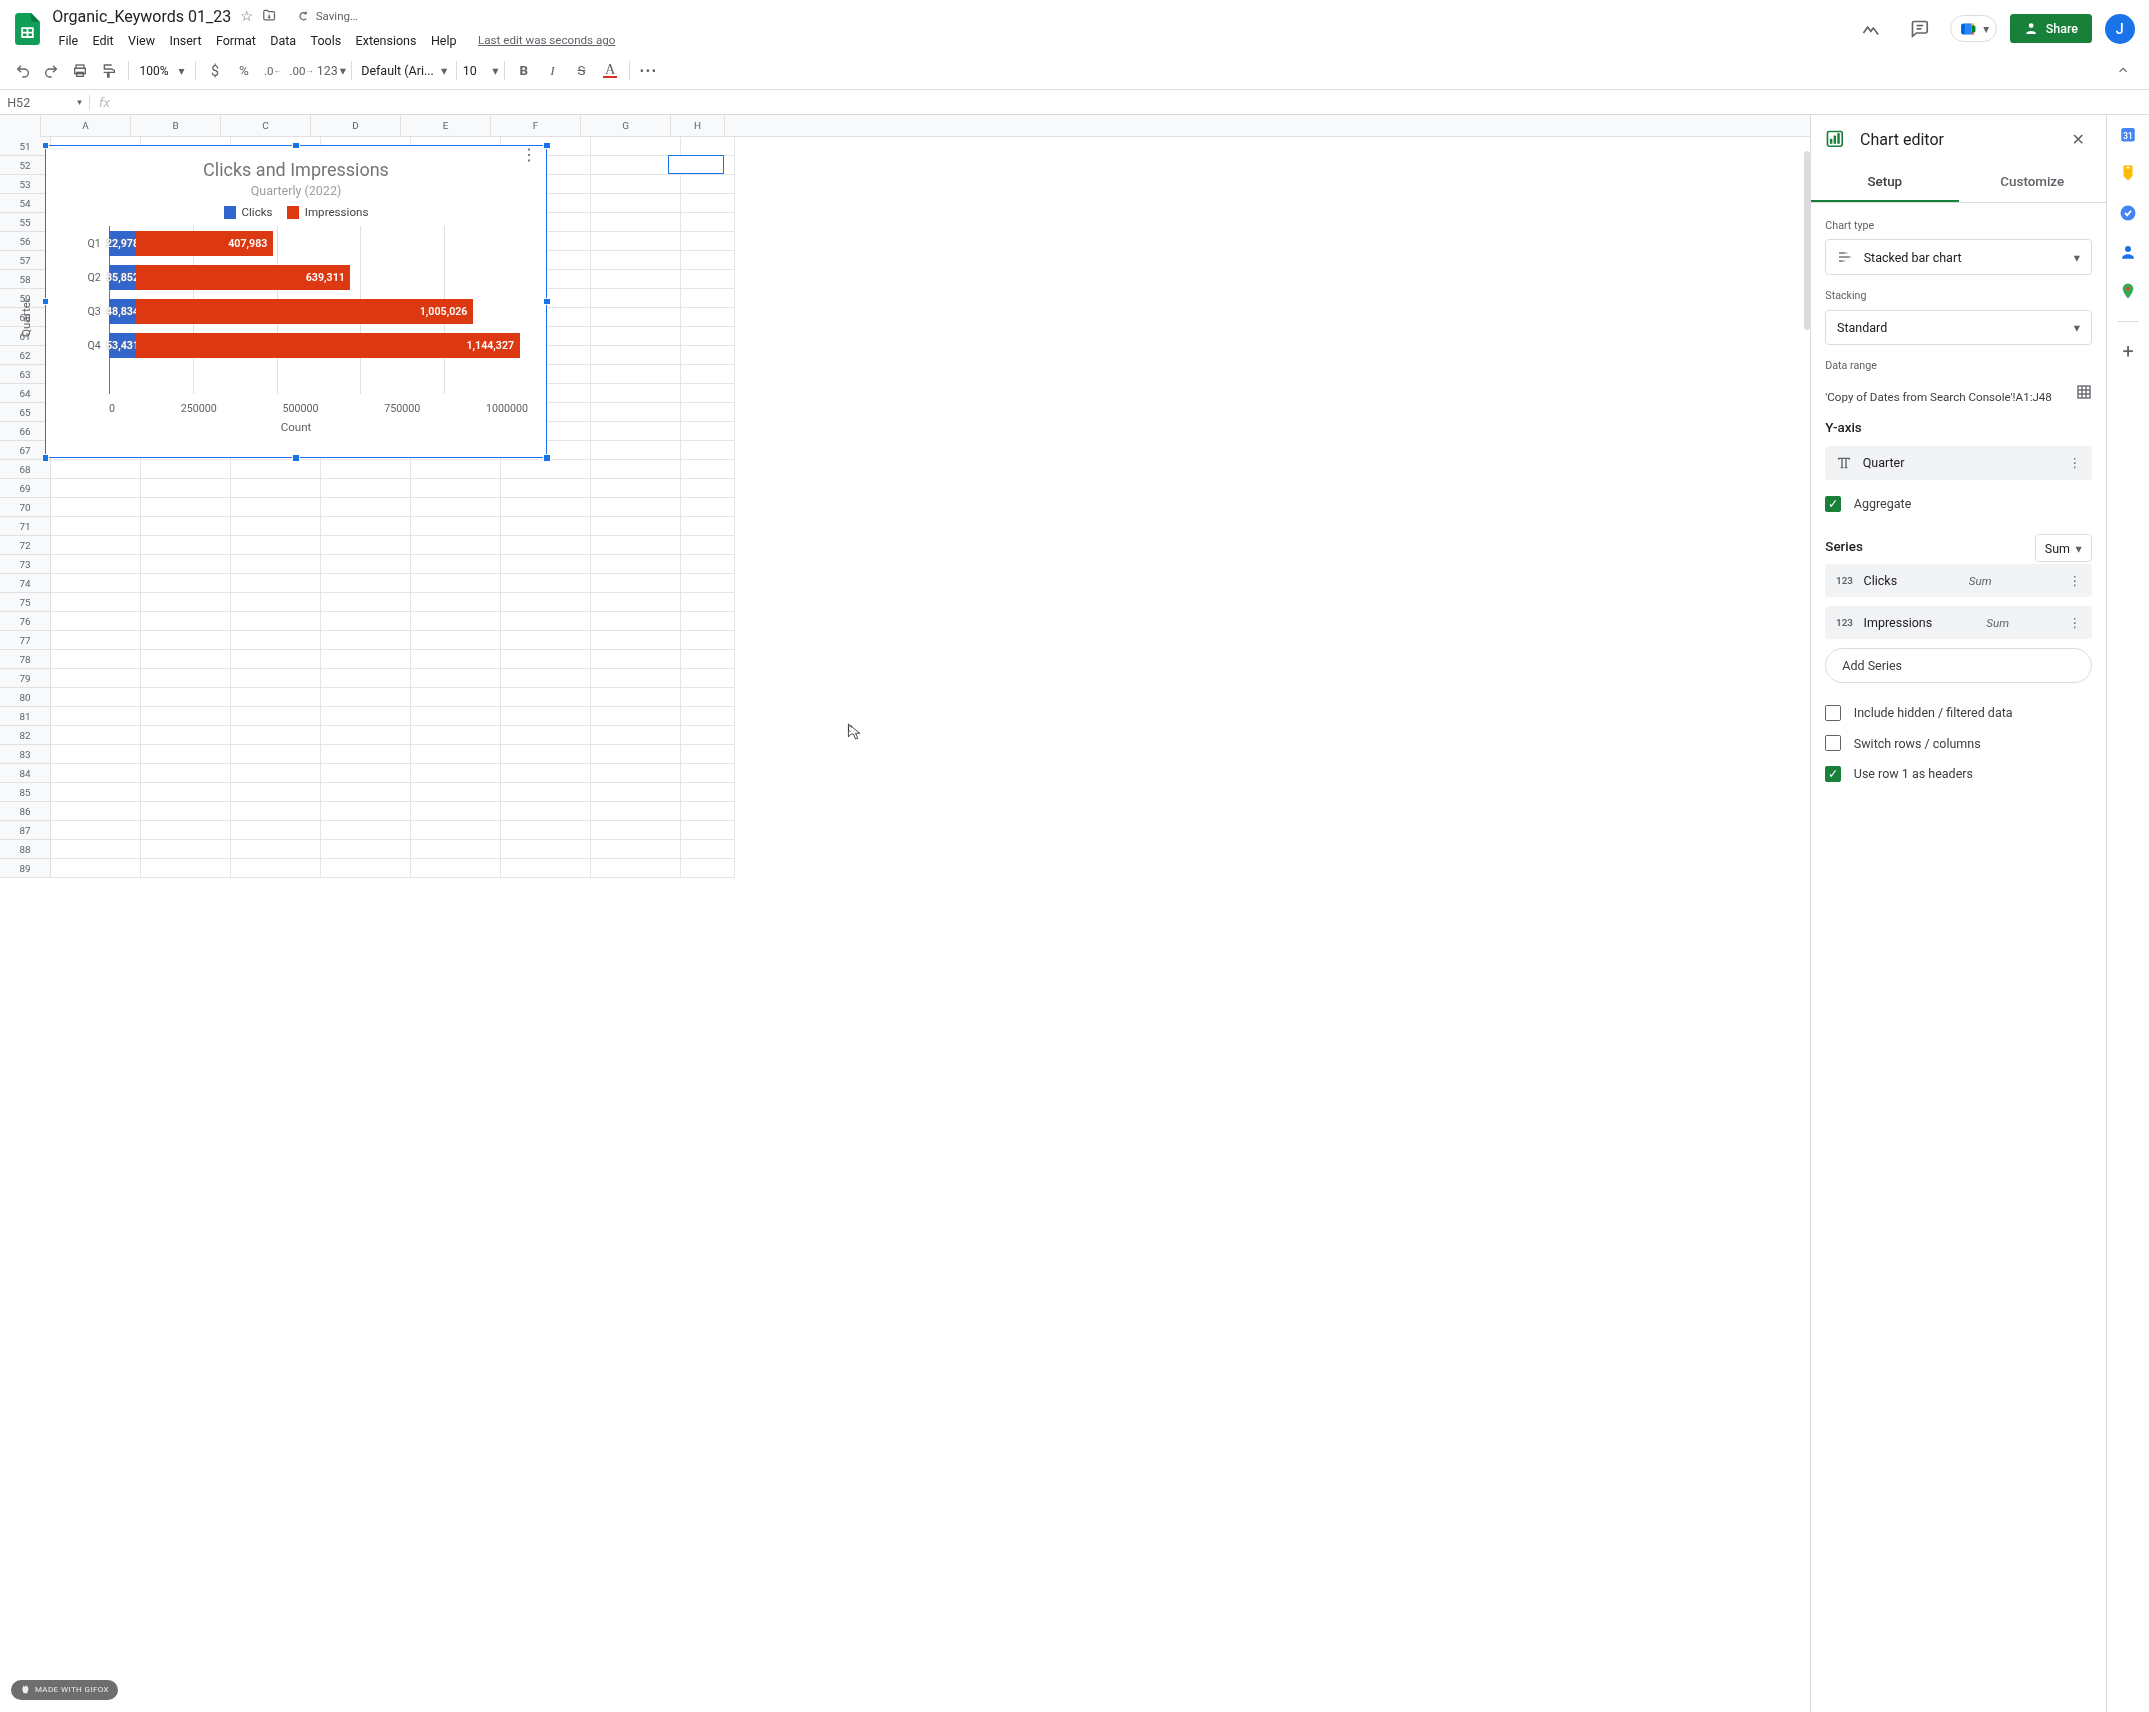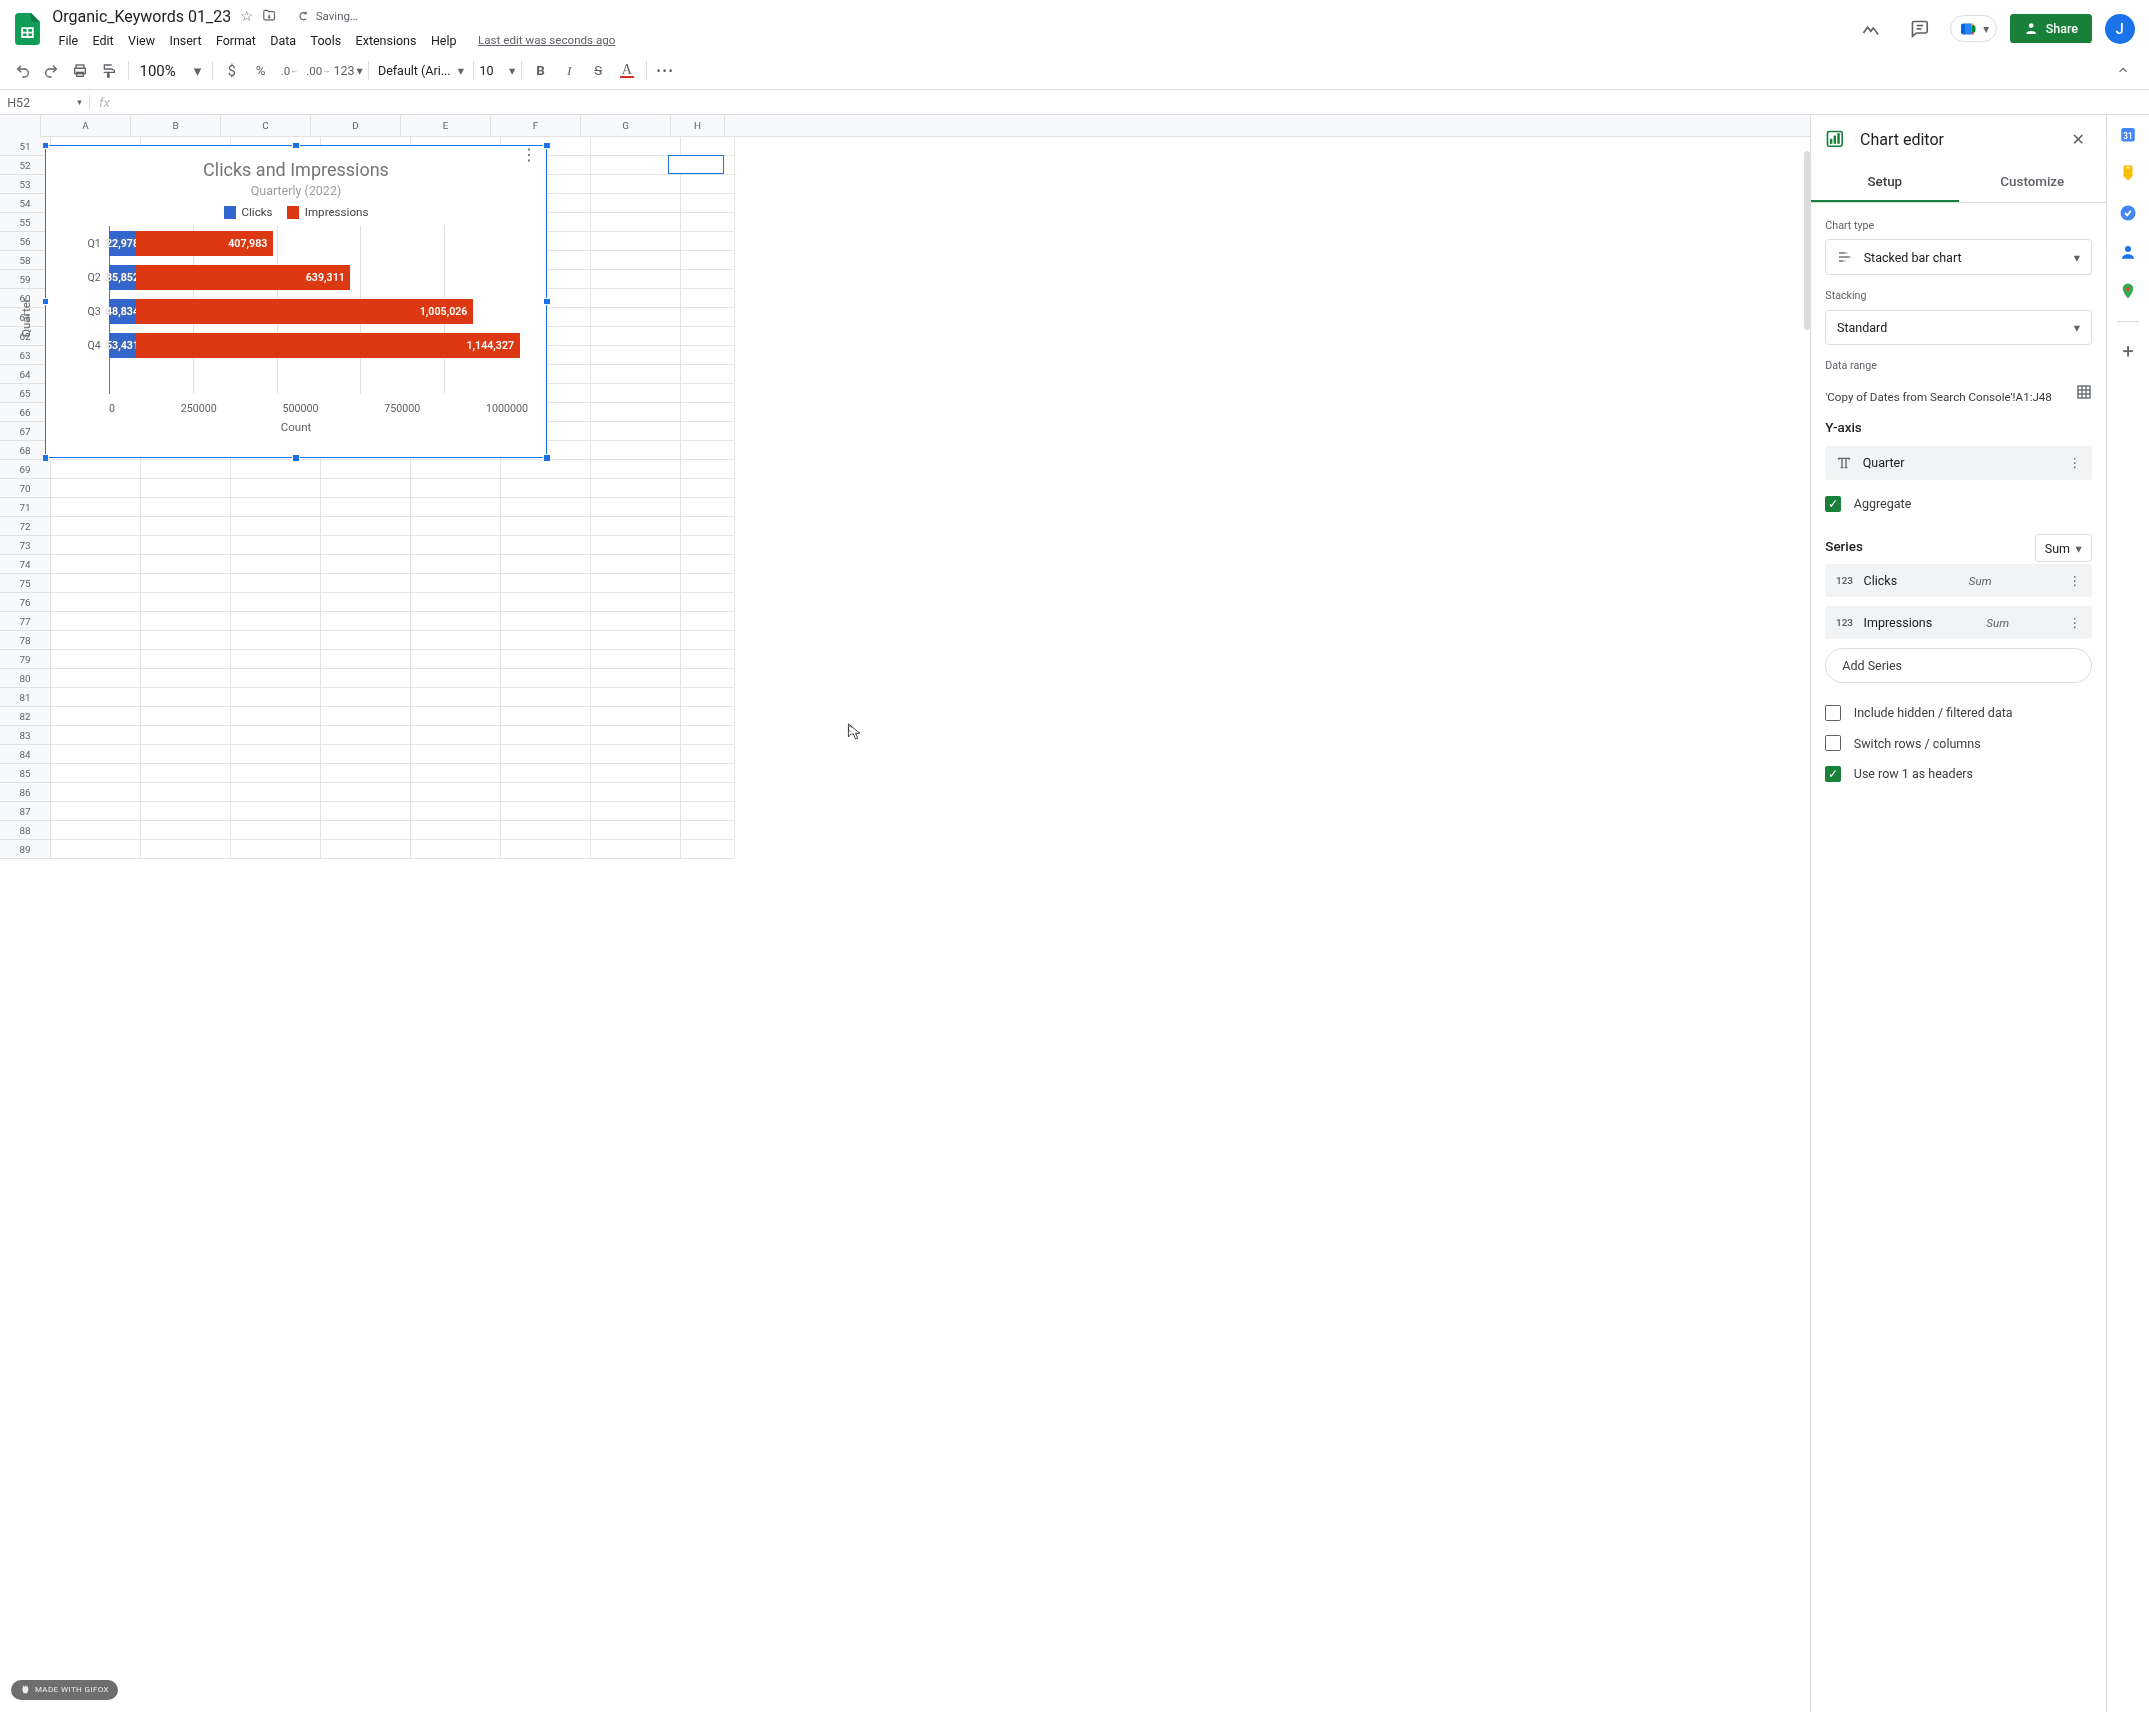--- a/index.html
+++ b/index.html
@@ -20,21 +20,21 @@
   .header-right { display: flex; align-items: center; gap: 12.5px; }
   .header-icon { width: 36px; height: 36px; display:flex; align-items:center; justify-content:center; color:#5f6368; border-radius: 50%; }
   .meet-btn { display:flex; align-items:center; border:0.9px solid #dadce0; border-radius: 18px; padding: 4.5px 7.2px 4.5px 9px; gap:3.6px;}
   .share-btn { background: #188038; color: white; border-radius: 3.6px; padding: 7.2px 14.3px; display: flex; align-items: center; gap: 7.2px; font-weight: 500; font-size: 12.5px;}
   .avatar { width: 30px; height: 30px; border-radius: 50%; background: #1a73e8; color: white; display: flex; align-items: center; justify-content: center; font-weight: 500; font-size: 14.3px;}
   
   
   .toolbar { display: flex; align-items: center; padding: 3.6px 9px; border-bottom: 0.9px solid #dadce0; height: 38px; gap: 1.8px;}
   .tb-btn { min-width: 27px; height: 27px; display: flex; align-items: center; justify-content: center; color: #5f6368; border-radius: 1.8px; font-size: 12.5px;}
   .tb-sep { width: 0.9px; height: 19.7px; background: #dadce0; margin: 0 3.6px; }
-  .tb-zoom { padding: 0 5.4px; font-size: 15px; display:flex; align-items:center; gap:18px;}
+  .tb-zoom { padding: 0 5.4px; font-size: 12px; display:flex; align-items:center; gap:10px;}
   .tb-font { min-width: 81px; border:none; font-size: 12.5px; color:#202124; padding: 0 3.6px; display:flex; align-items:center; justify-content:space-between; gap:7.2px;}
   .tb-fontsize { width: 36px; display:flex; align-items:center; justify-content:space-between; gap:5.4px; font-size:12.5px;}
   .text-color-a { border-bottom: 2.7px solid #d93025; font-family: serif; font-size:14.3px; line-height:12.5px; padding:0 1.8px;}
   .collapse-arrow { margin-left: auto; margin-right: 3.6px; width:27px; height:27px; display:flex; align-items:center; justify-content:center; color:#5f6368;}
   
   
   .formula-bar { display: flex; align-items: center; border-bottom: 0.9px solid #dadce0; height: 25px; }
   .cell-name { width: 90px; padding: 0 7.2px; border-right: 0.9px solid #dadce0; color:#5f6368; font-size:12.5px; display:flex; align-items:center; justify-content:space-between;}
   .fx { padding: 0 9px; color: #bdbdbd; font-style: italic; font-size: 13.4px;}
   
@@ -336,20 +336,31 @@
           <div class="cell" style="width: 90px;"></div>
           <div class="cell" style="width: 90px;"></div>
           <div class="cell" style="width: 90px;"></div>
           <div class="cell" style="width: 90px;"></div>
           <div class="cell" style="width: 90px;"></div>
           <div class="cell" style="width: 90px;"></div>
           <div class="cell" style="width: 54px;"></div>
         </div>
         <div class="row">
           <div class="row-h">56</div>
+          <div class="cell" style="width: 90px;"></div>
+          <div class="cell" style="width: 90px;"></div>
+          <div class="cell" style="width: 90px;"></div>
+          <div class="cell" style="width: 90px;"></div>
+          <div class="cell" style="width: 90px;"></div>
+          <div class="cell" style="width: 90px;"></div>
+          <div class="cell" style="width: 90px;"></div>
+          <div class="cell" style="width: 54px;"></div>
+        </div>
+        <div class="row">
+          <div class="row-h">57</div>
           <div class="cell" style="width: 90px;"></div>
           <div class="cell" style="width: 90px;"></div>
           <div class="cell" style="width: 90px;"></div>
           <div class="cell" style="width: 90px;"></div>
           <div class="cell" style="width: 90px;"></div>
           <div class="cell" style="width: 90px;"></div>
           <div class="cell" style="width: 90px;"></div>
           <div class="cell" style="width: 54px;"></div>
         </div>
         <div class="row">

